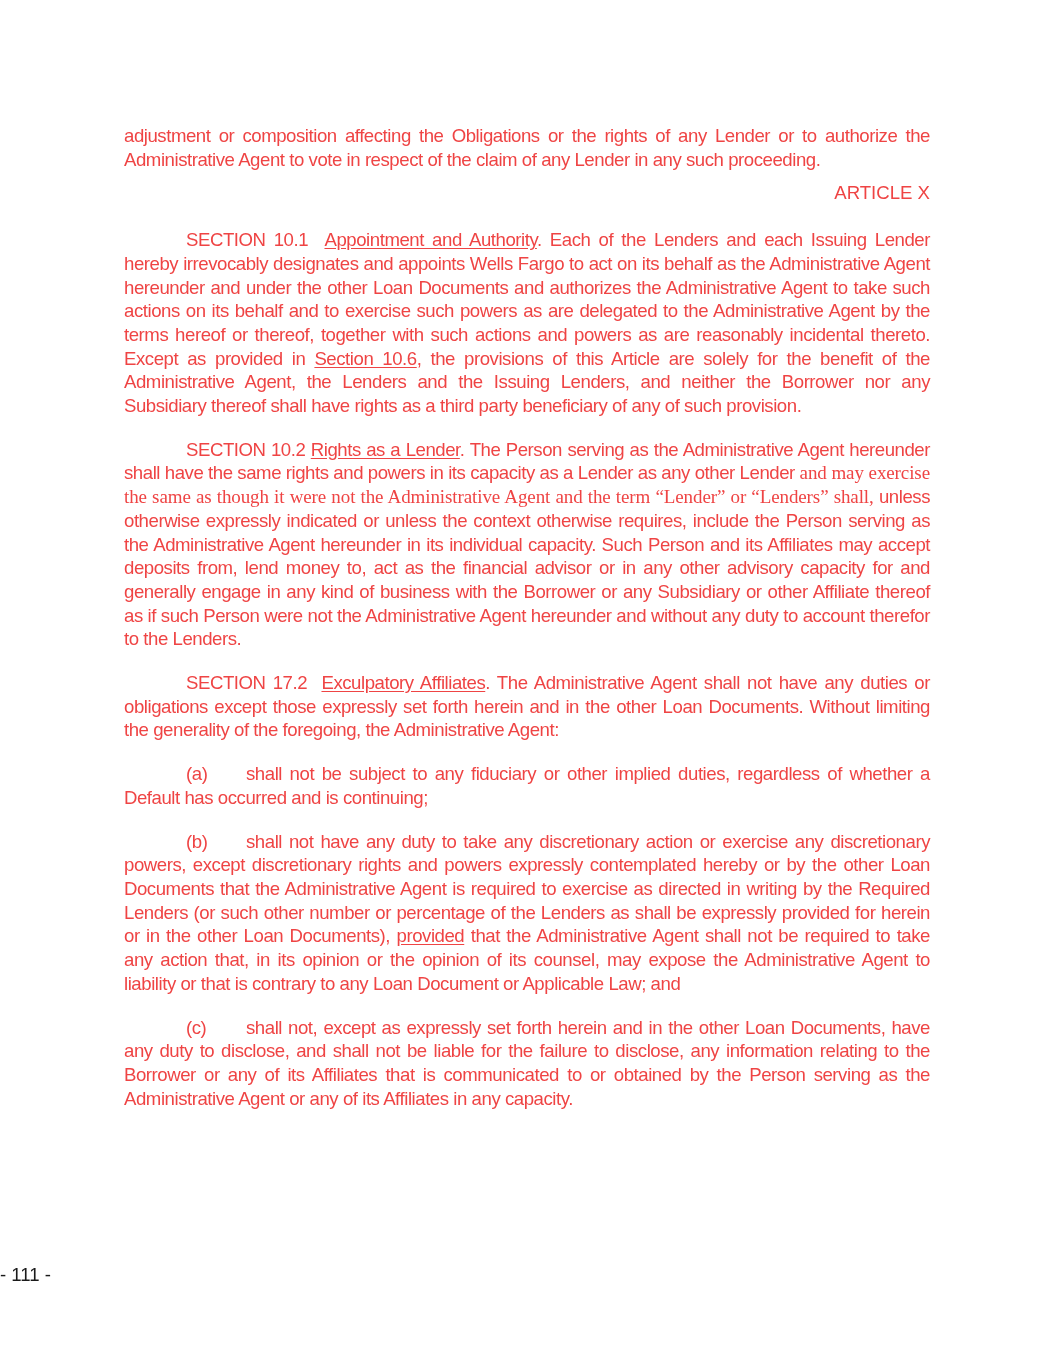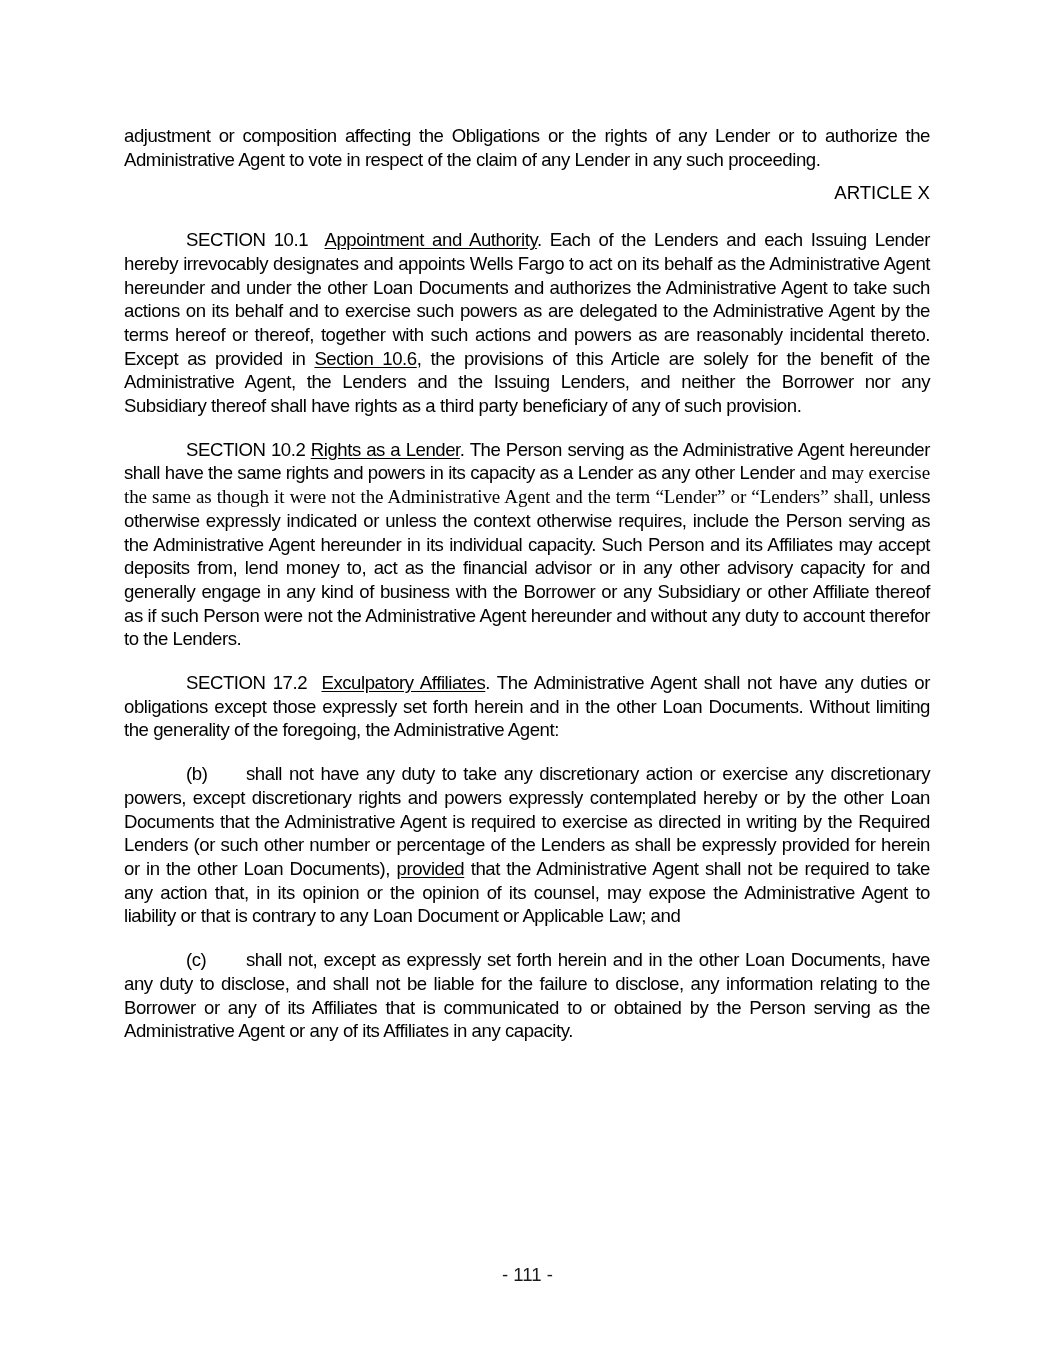--- a/index.html
+++ b/index.html
@@ -1,52 +1,53 @@
 <!DOCTYPE html>
 <html><head>
 <meta charset="utf-8">
 <style>
   html, body { margin: 0; padding: 0; background: #ffffff; }
   body { width: 1055px; height: 1365px; position: relative; overflow: hidden; }
   .page {
     position: absolute; left: 124px; top: 124px; width: 806px;
     font-family: "Liberation Sans", sans-serif;
-    font-size: 18.6px; line-height: 23.7px; color: #000000;
+    font-size: 18.6px; line-height: 23.7px; color: #ef4444;
     letter-spacing: -0.45px; word-spacing: 0px;
   }
   p { margin: 0; text-align: justify; }
   .intro { margin-bottom: 10px; }
   .heading { text-align: center; margin: 0; letter-spacing: 0; }
   .article { margin-bottom: 23px; text-align: right; }
   .title { margin-bottom: 21px; }
   .section { margin-bottom: 20px; text-indent: 62px; }
   .item { margin-bottom: 20px; text-indent: 62px; }
   .label { display: inline-block; width: 60px; text-indent: 0; }
   .u { text-decoration: underline; text-underline-offset: 2px; }
   .serif { font-family: "Liberation Serif", serif; letter-spacing: -0.1px; font-size: 19px; }
   .page-number {
-    position: absolute; left: 0; width: 1055px; top: 1264px; text-align: center;
+    position: absolute; left: 0; width: 1055px; top: 1264px; text-align: left;
     font-family: "Liberation Sans", sans-serif; font-size: 18.6px; color: #1a1a1a;
   }
 </style>
 </head>
 <body>
 
 <div class="page">
 
   <p class="intro">adjustment or composition affecting the Obligations or the rights of any Lender or to authorize the Administrative Agent to vote in respect of the claim of any Lender in any such proceeding.</p>
 
   <p class="heading article">ARTICLE X</p>
 
   <p class="section"><span>SECTION 10.1</span>&nbsp;&nbsp;<span class="u">Appointment and Authority</span><span>.  Each of the Lenders and each Issuing Lender hereby irrevocably designates and appoints Wells Fargo to act on its behalf as the Administrative Agent hereunder and under the other Loan Documents and authorizes the Administrative Agent to take such actions on its behalf and to exercise such powers as are delegated to the Administrative Agent by the terms hereof or thereof, together with such actions and powers as are reasonably incidental thereto.  Except as provided in </span><span class="u">Section 10.6</span><span>, the provisions of this Article are solely for the benefit of the Administrative Agent, the Lenders and the Issuing Lenders, and neither the Borrower nor any Subsidiary thereof shall have rights as a third party beneficiary of any of such provision.</span></p>
 
   <p class="section"><span>SECTION 10.2</span>&nbsp;<span class="u">Rights as a Lender</span><span>.  The Person serving as the Administrative Agent hereunder shall have the same rights and powers in its capacity as a Lender as any other Lender </span><span class="serif">and may exercise the same as though it were not the Administrative Agent and the term “Lender” or “Lenders” shall,</span><span> unless otherwise expressly indicated or unless the context otherwise requires, include the Person serving as the Administrative Agent hereunder in its individual capacity.  Such Person and its Affiliates may accept deposits from, lend money to, act as the financial advisor or in any other advisory capacity for and generally engage in any kind of business with the Borrower or any Subsidiary or other Affiliate thereof as if such Person were not the Administrative Agent hereunder and without any duty to account therefor to the Lenders.</span></p>
 
   <p class="section"><span>SECTION 17.2</span>&nbsp;&nbsp;<span class="u">Exculpatory Affiliates</span><span>.  The Administrative Agent shall not have any duties or obligations except those expressly set forth herein and in the other Loan Documents. Without limiting the generality of the foregoing, the Administrative Agent:</span></p>
 
+  <p class="item"><span class="label">(a)</span><span>shall not be subject to any fiduciary or other implied duties, regardless of whether a Default has occurred and is continuing;</span></p>
 
   <p class="item"><span class="label">(b)</span><span>shall not have any duty to take any discretionary action or exercise any discretionary powers, except discretionary rights and powers expressly contemplated hereby or by the other Loan Documents that the Administrative Agent is required to exercise as directed in writing by the Required Lenders (or such other number or percentage of the Lenders as shall be expressly provided for herein or in the other Loan Documents), </span><span class="u">provided</span><span> that the Administrative Agent shall not be required to take any action that, in its opinion or the opinion of its counsel, may expose the Administrative Agent to liability or that is contrary to any Loan Document or Applicable Law; and</span></p>
 
   <p class="item"><span class="label">(c)</span><span>shall not, except as expressly set forth herein and in the other Loan Documents, have any duty to disclose, and shall not be liable for the failure to disclose, any information relating to the Borrower or any of its Affiliates that is communicated to or obtained by the Person serving as the Administrative Agent or any of its Affiliates in any capacity.</span></p>
 
 </div>
 
 <div class="page-number">- 111 -</div>
 
 </body></html>

